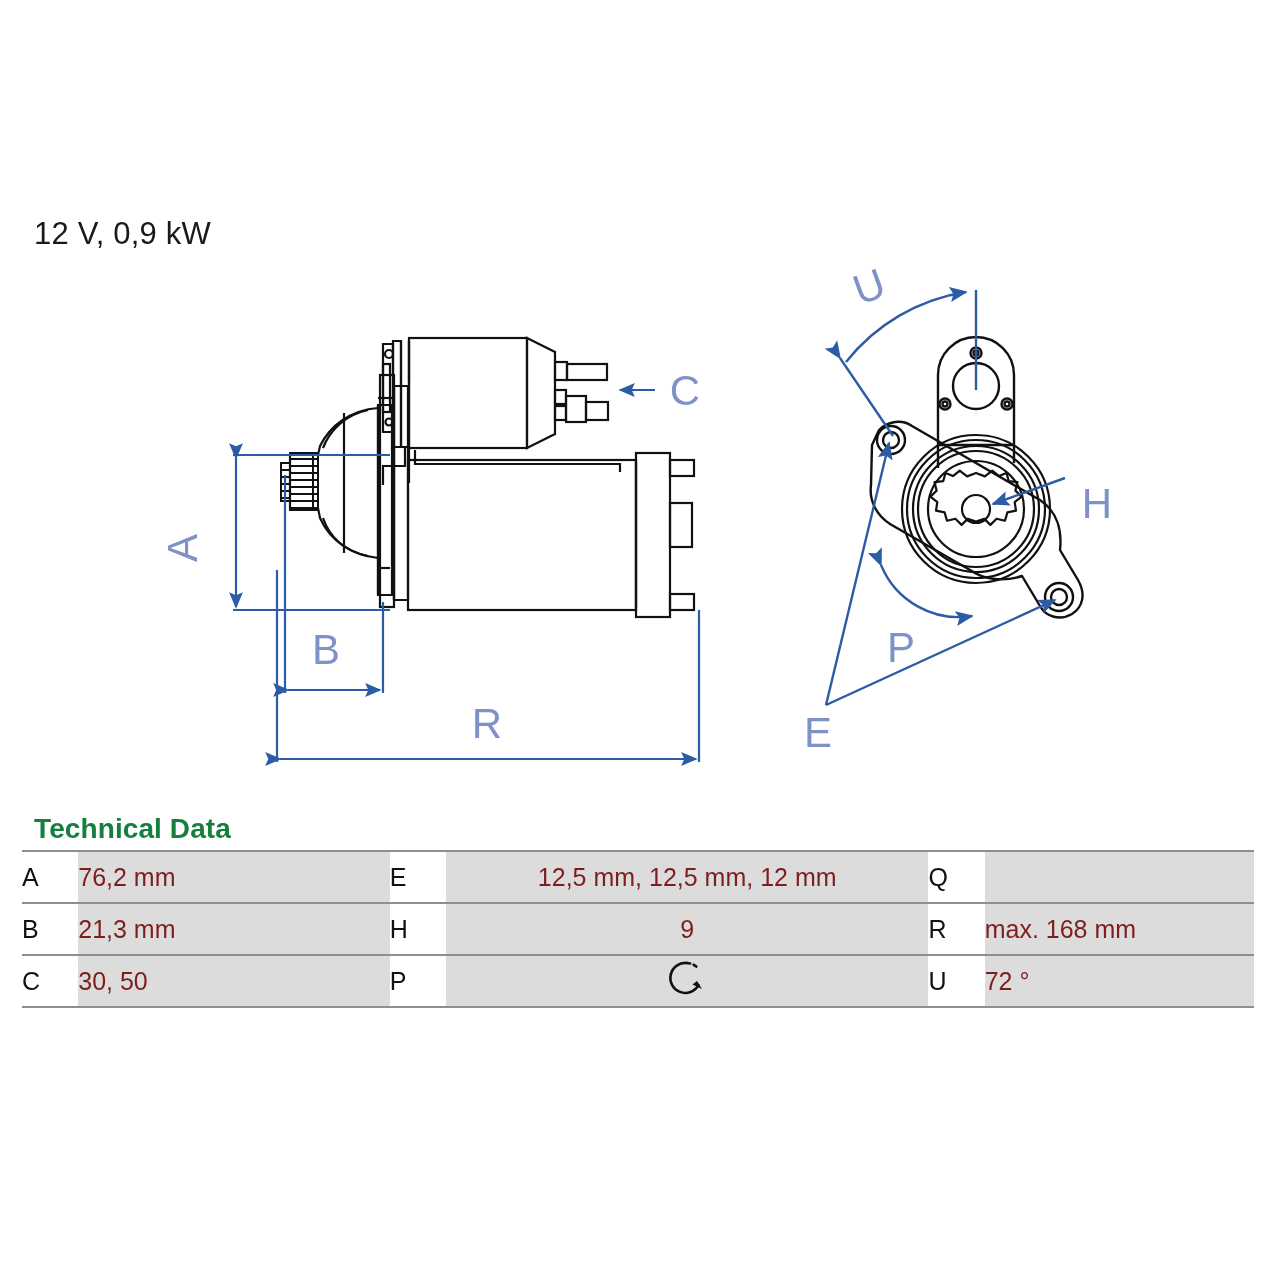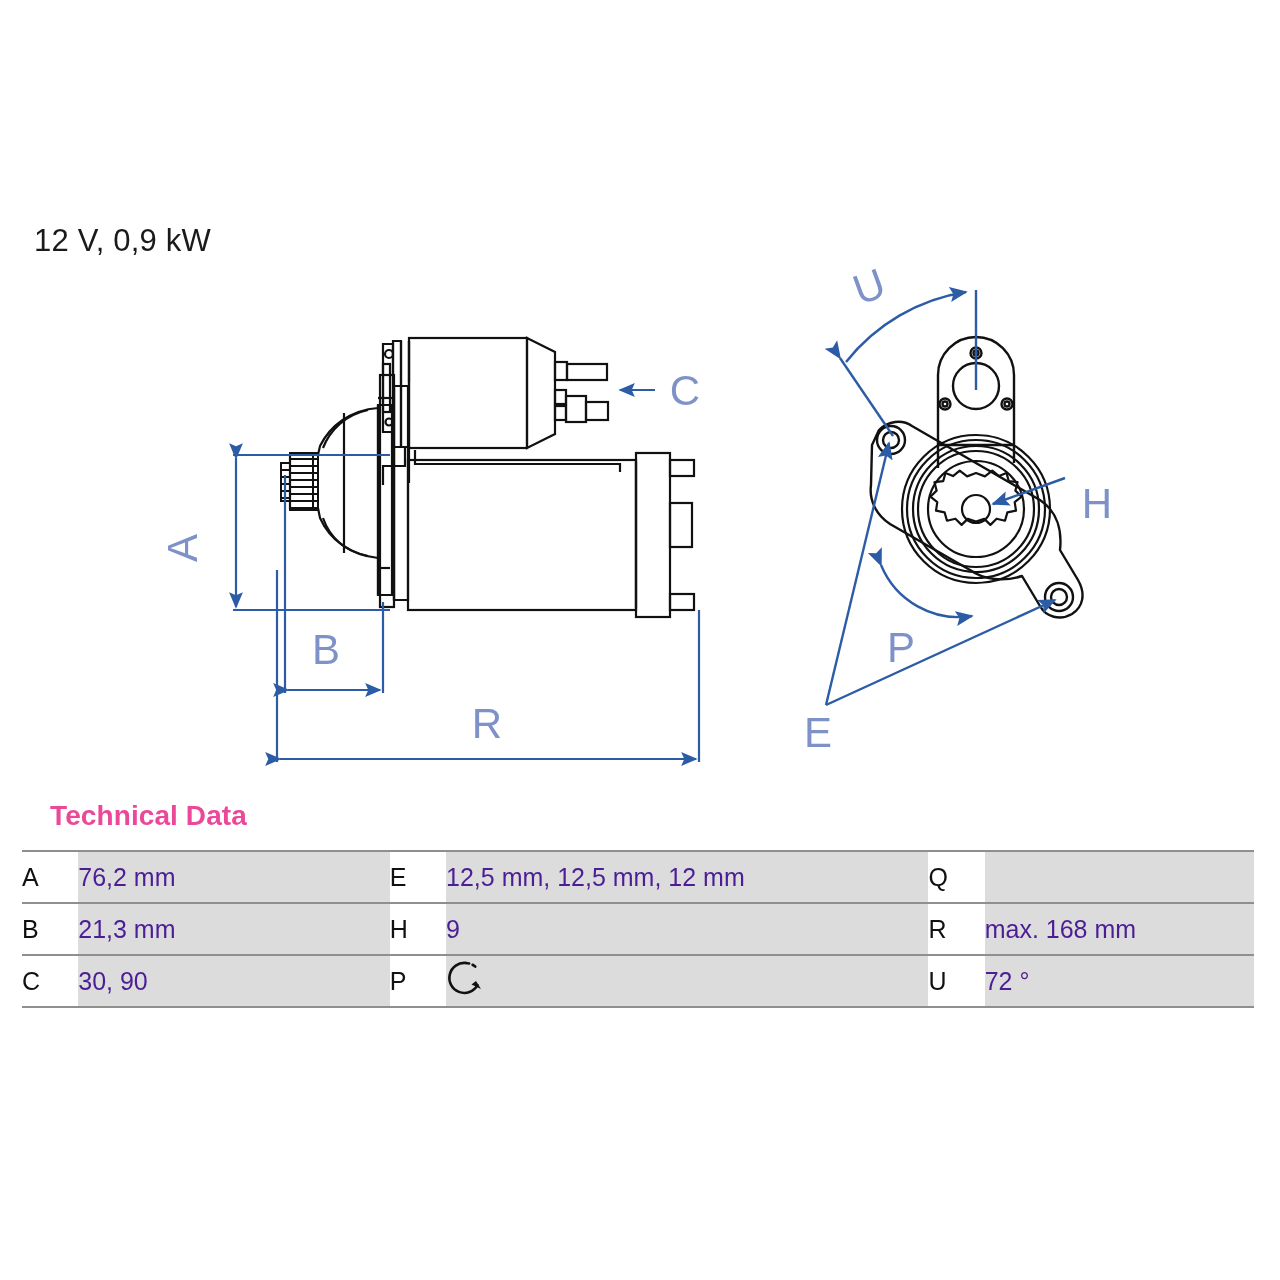--- a/index.html
+++ b/index.html
@@ -13,21 +13,21 @@
     position: relative;
     font-family: "Liberation Sans", sans-serif;
     color: #111111;
     overflow: hidden;
   }
 
   
   #spec-title {
     position: absolute;
     left: 34px;
-    top: 223px;
+    top: 216px;
     font-size: 31px;
     font-weight: 400;
     letter-spacing: 0.2px;
     color: #1a1a1a;
     white-space: nowrap;
   }
 
   
   #drawing-area {
     position: absolute;
@@ -41,27 +41,26 @@
   
   #tech-section {
     position: absolute;
     left: 0;
     top: 795px;
     width: 1280px;
   }
   #tech-heading {
     position: absolute;
     left: 34px;
-    top: 5px;
+    top: 18px;
     font-size: 28px;
     font-weight: 700;
-    color: #ec4899;
+    color: #15803d;
     letter-spacing: 0.1px;
     white-space: nowrap;
-    margin-left: 16px;
   }
 
   table#tech-table {
     position: absolute;
     left: 22px;
     top: 55px;
     width: 1232px;
     border-collapse: collapse;
     table-layout: fixed;
     font-size: 25px;
@@ -78,26 +77,26 @@
     background: #ffffff;
     width: 56px;
     text-align: left;
     padding-left: 18px;
     font-weight: 400;
     color: #111111;
   }
   td.val-cell {
     background: #dcdcdc;
     padding-left: 14px;
-    color: #4c1d95;
+    color: #7f1d1d;
     white-space: nowrap;
     margin-left: 16px;
   }
   td.val-a { width: 310px; }
-  td.val-b { width: 480px; }
+  td.val-b { width: 480px; text-align: center; }
   td.val-c { width: 268px; }
 
   .rot-symbol {
     display: inline-block;
     vertical-align: middle;
     margin-top: -2px;
   }
 </style>
 </head>
 <body>
@@ -319,21 +318,21 @@
       <tr>
         <td class="key-cell">B</td>
         <td class="val-cell val-a">21,3 mm</td>
         <td class="key-cell">H</td>
         <td class="val-cell val-b">9</td>
         <td class="key-cell">R</td>
         <td class="val-cell val-c">max. 168 mm</td>
       </tr>
       <tr>
         <td class="key-cell">C</td>
-        <td class="val-cell val-a">30, 90</td>
+        <td class="val-cell val-a">30, 50</td>
         <td class="key-cell">P</td>
         <td class="val-cell val-b">
           <span class="rot-symbol">
             <svg width="40" height="38" viewBox="0 0 40 38" xmlns="http://www.w3.org/2000/svg">
               <path d="M20 4 A 15 15 0 1 0 31.5 26.2" stroke="#111111" stroke-width="2.6" fill="none" stroke-linecap="round"></path>
               <path d="M20 4 A 15 15 0 0 1 31.2 9.6" stroke="#111111" stroke-width="2.6" fill="none" stroke-linecap="round" stroke-dasharray="3.2 3.6"></path>
               <path d="M35 30 L25.5 25.5 L30 22 Z" fill="#111111"></path>
             </svg>
           </span>
         </td>

